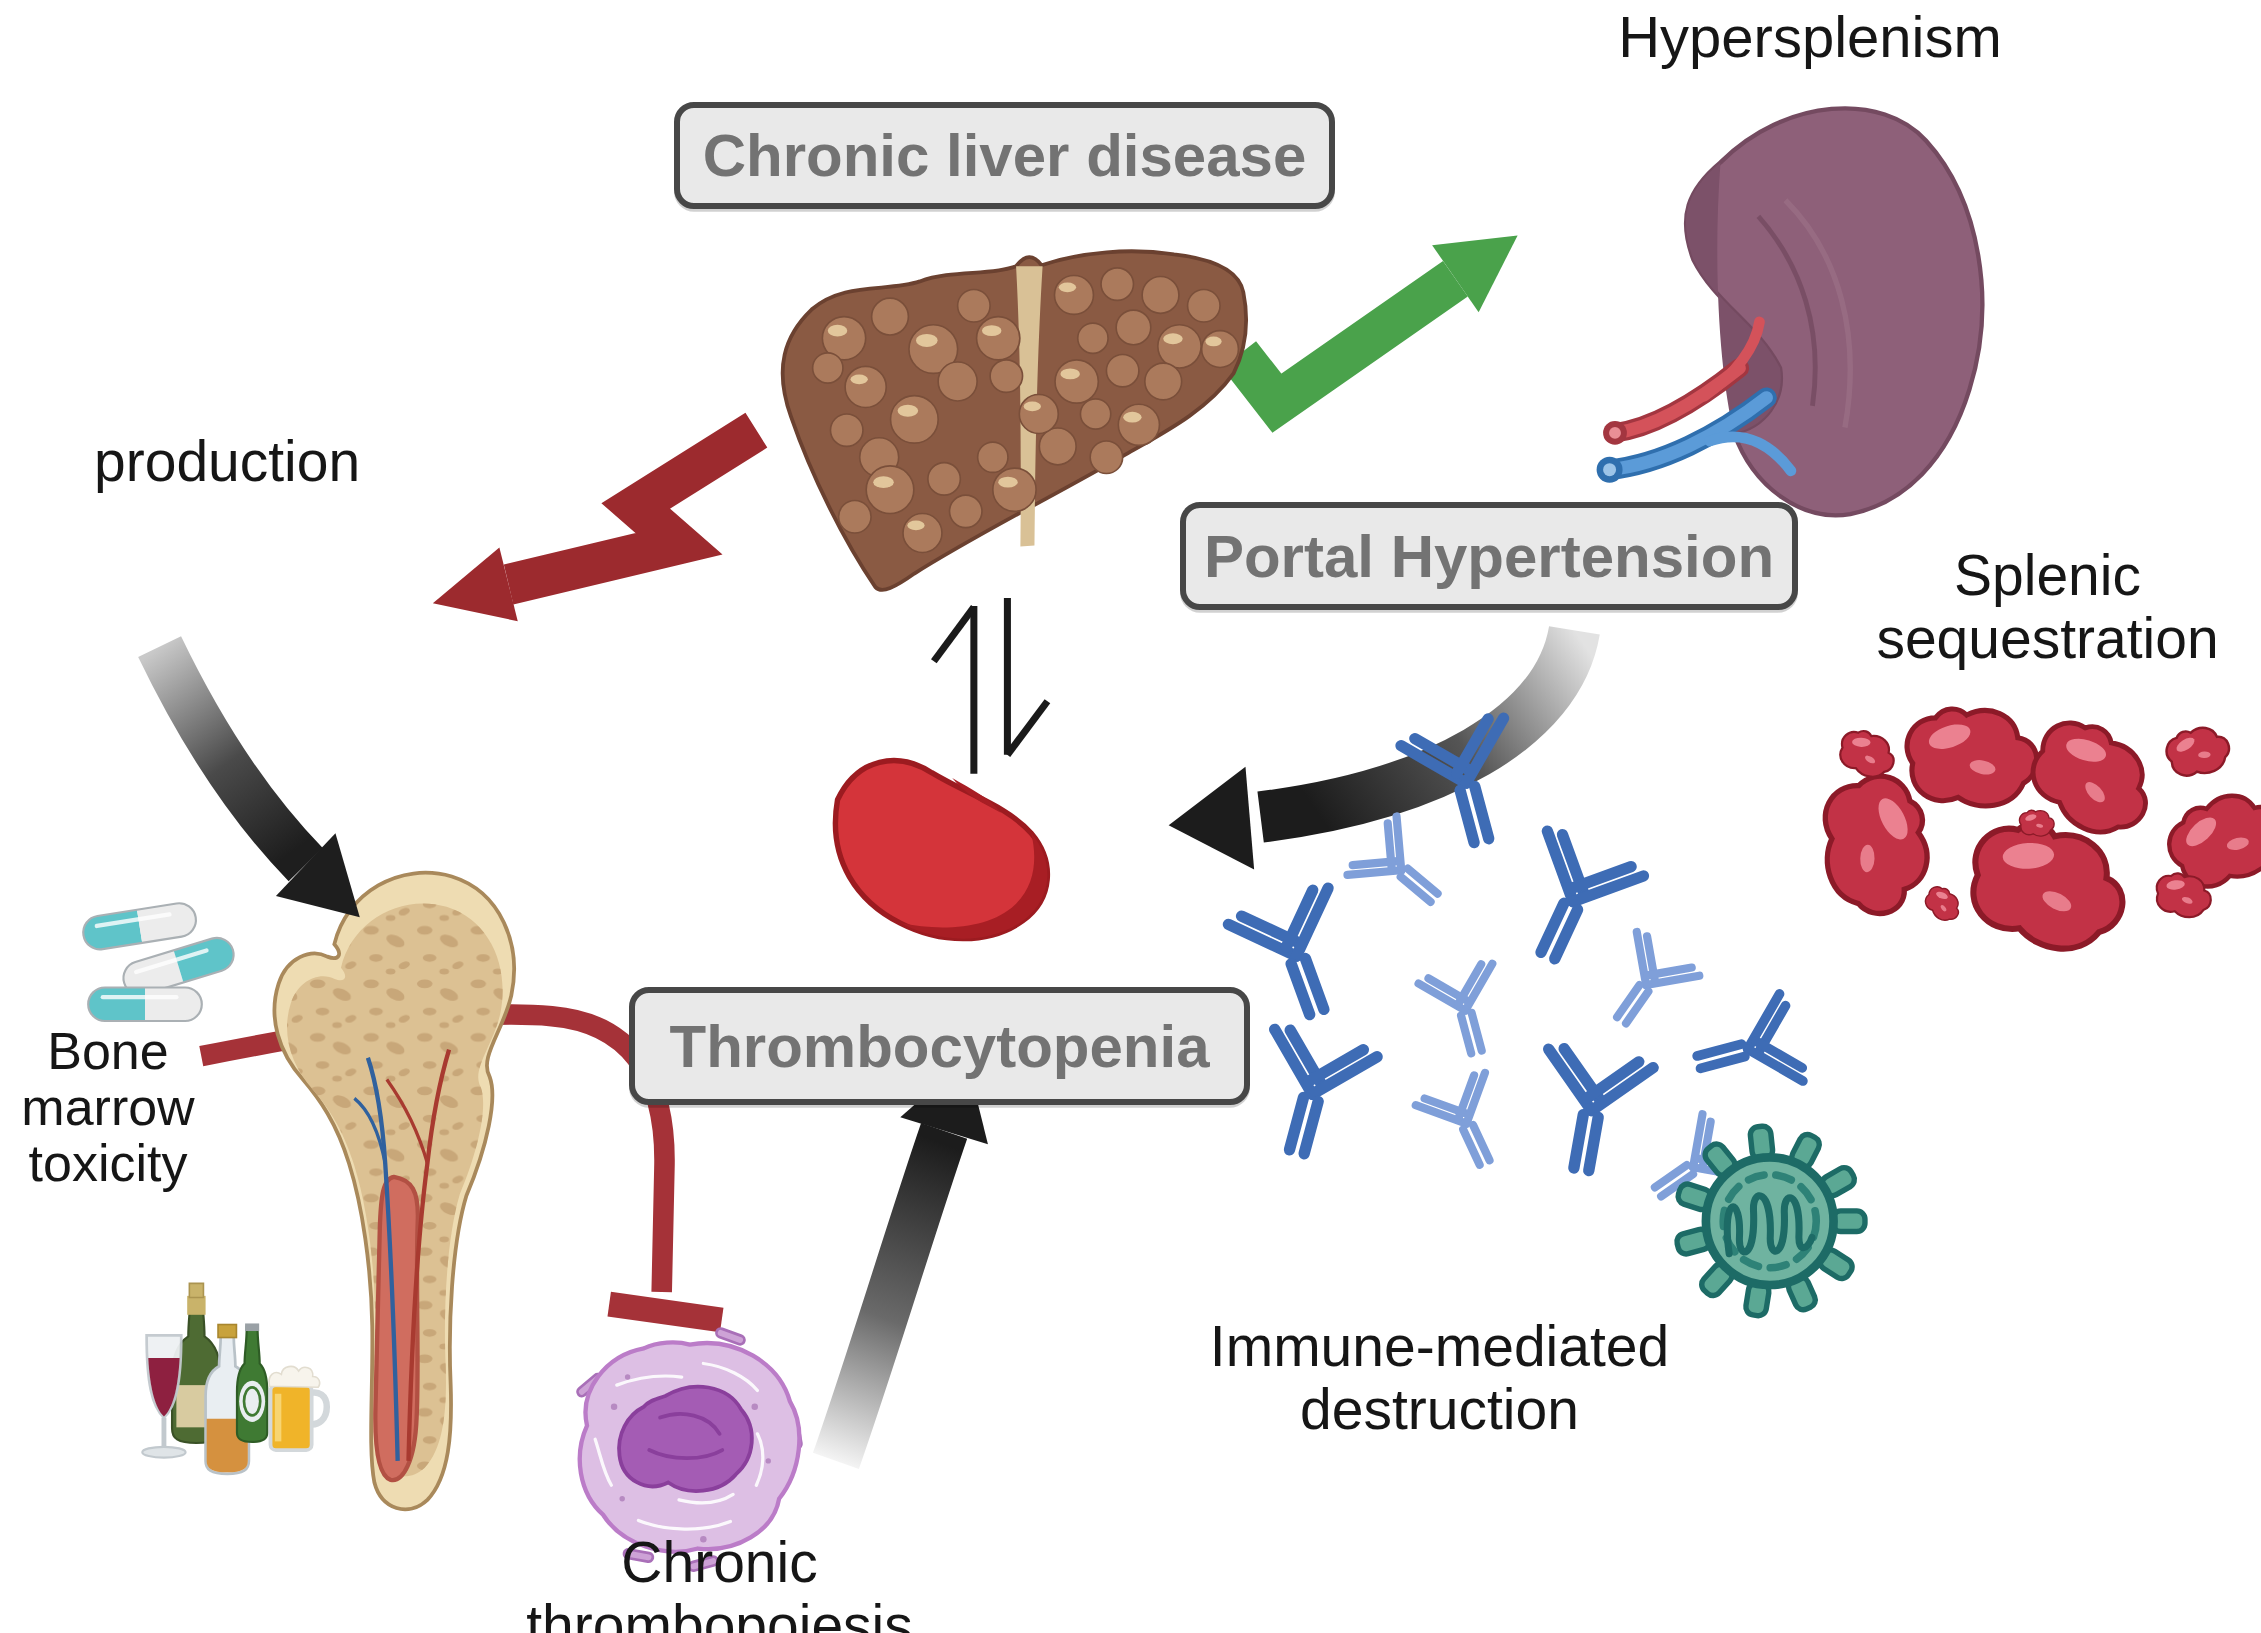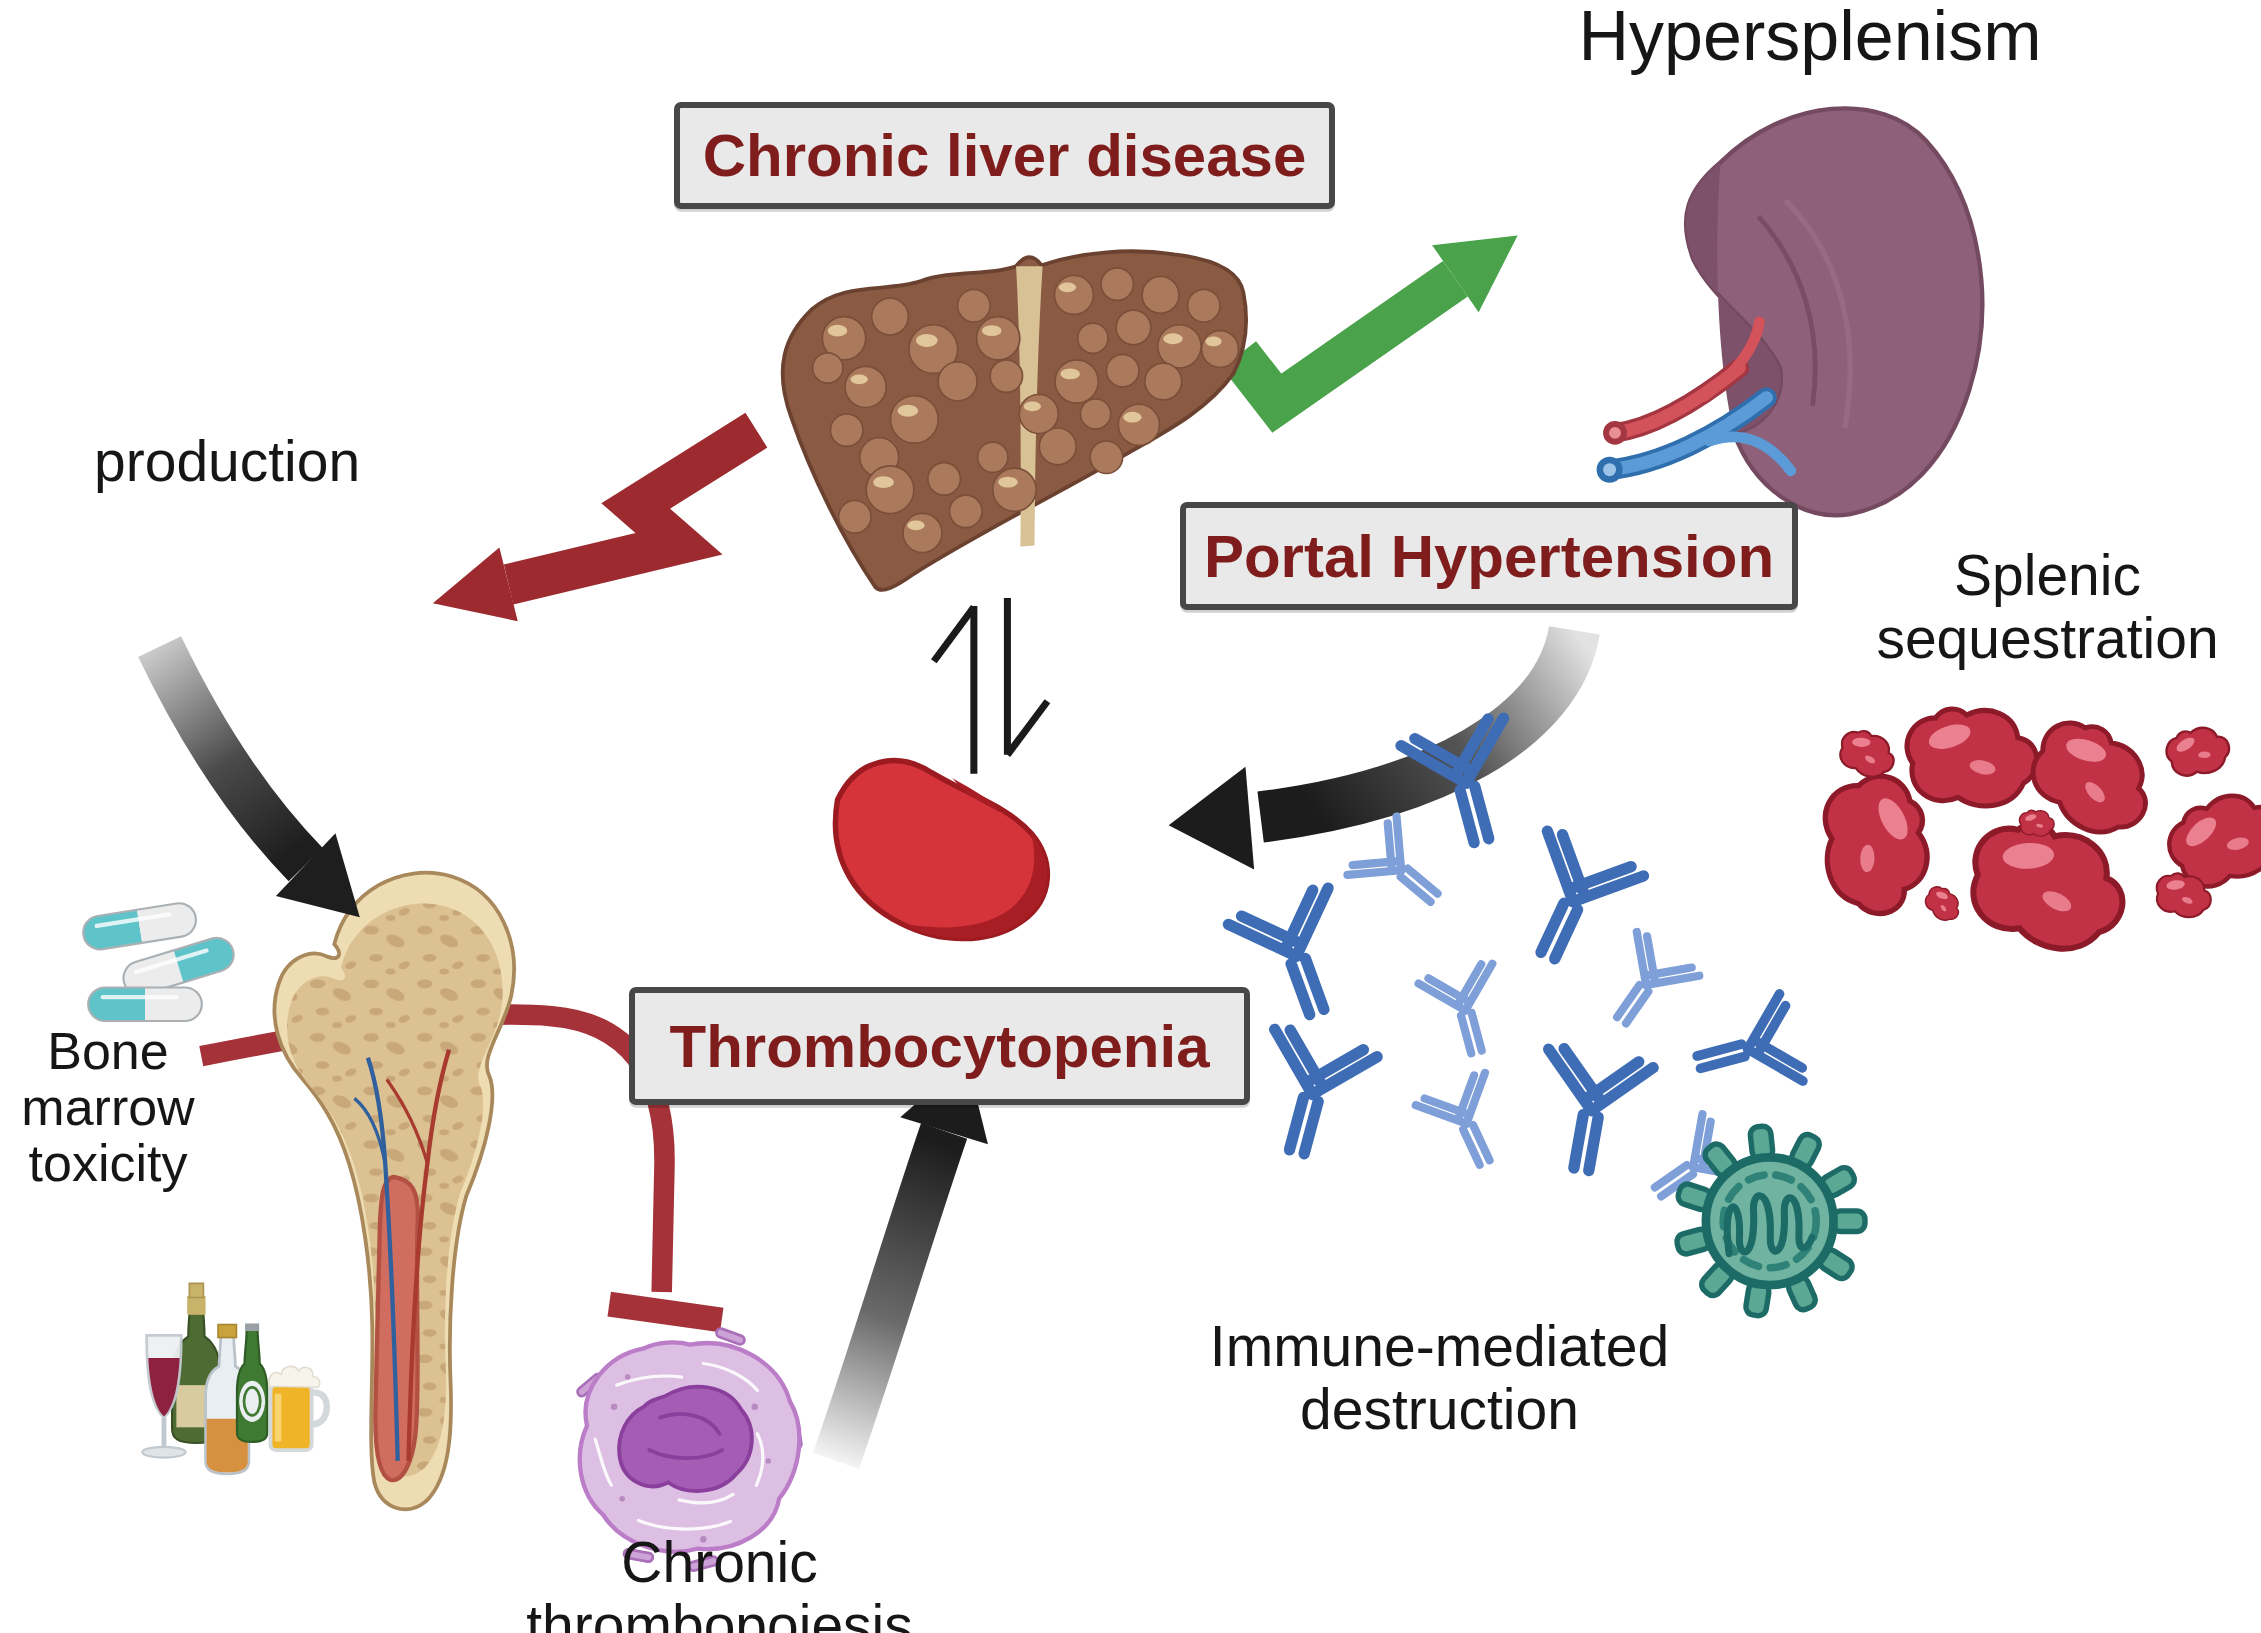--- a/index.html
+++ b/index.html
@@ -17,23 +17,23 @@
     text-align:center;
     font-size:57px;
     line-height:63px;
     font-weight:400;
   }
   .lbl .ln{white-space:nowrap;}
   .pillbox{
     position:absolute;
     background:#e9e9e9;
     border:6px solid #474747;
-    border-radius:7px;
+    border-radius:20px;
     display:flex;align-items:center;justify-content:center;
-    color:#7f1d1d;
+    color:#737373;
     font-weight:700;
     font-size:60px;
     white-space:nowrap;
     box-shadow:0 2.7px 0 rgba(0,0,0,0.18);
   }
 </style>
 </head>
 <body>
 
 <div id="stage">
@@ -358,21 +358,21 @@
 </div>
 
 <div class="pillbox" style="left:1180px;top:502px;width:606px;height:96px;justify-content:center;">
   <span>Portal Hypertension</span>
 </div>
 
 <div class="pillbox" style="left:629px;top:987px;width:609px;height:106px;">
   <span>Thrombocytopenia</span>
 </div>
 
-<div class="lbl" style="left:1542px;top:5.4px;width:536px;font-size:70px;">
+<div class="lbl" style="left:1542px;top:5.4px;width:536px;font-size:58px;">
   <div class="ln">Hypersplenism</div>
 </div>
 
 <div class="lbl" style="left:21.6px;top:430px;width:411px;">
   <div class="ln">production</div>
 </div>
 
 <div class="lbl" style="left:1834px;top:544px;width:427px;">
   <div class="ln">Splenic</div>
   <div class="ln">sequestration</div>

